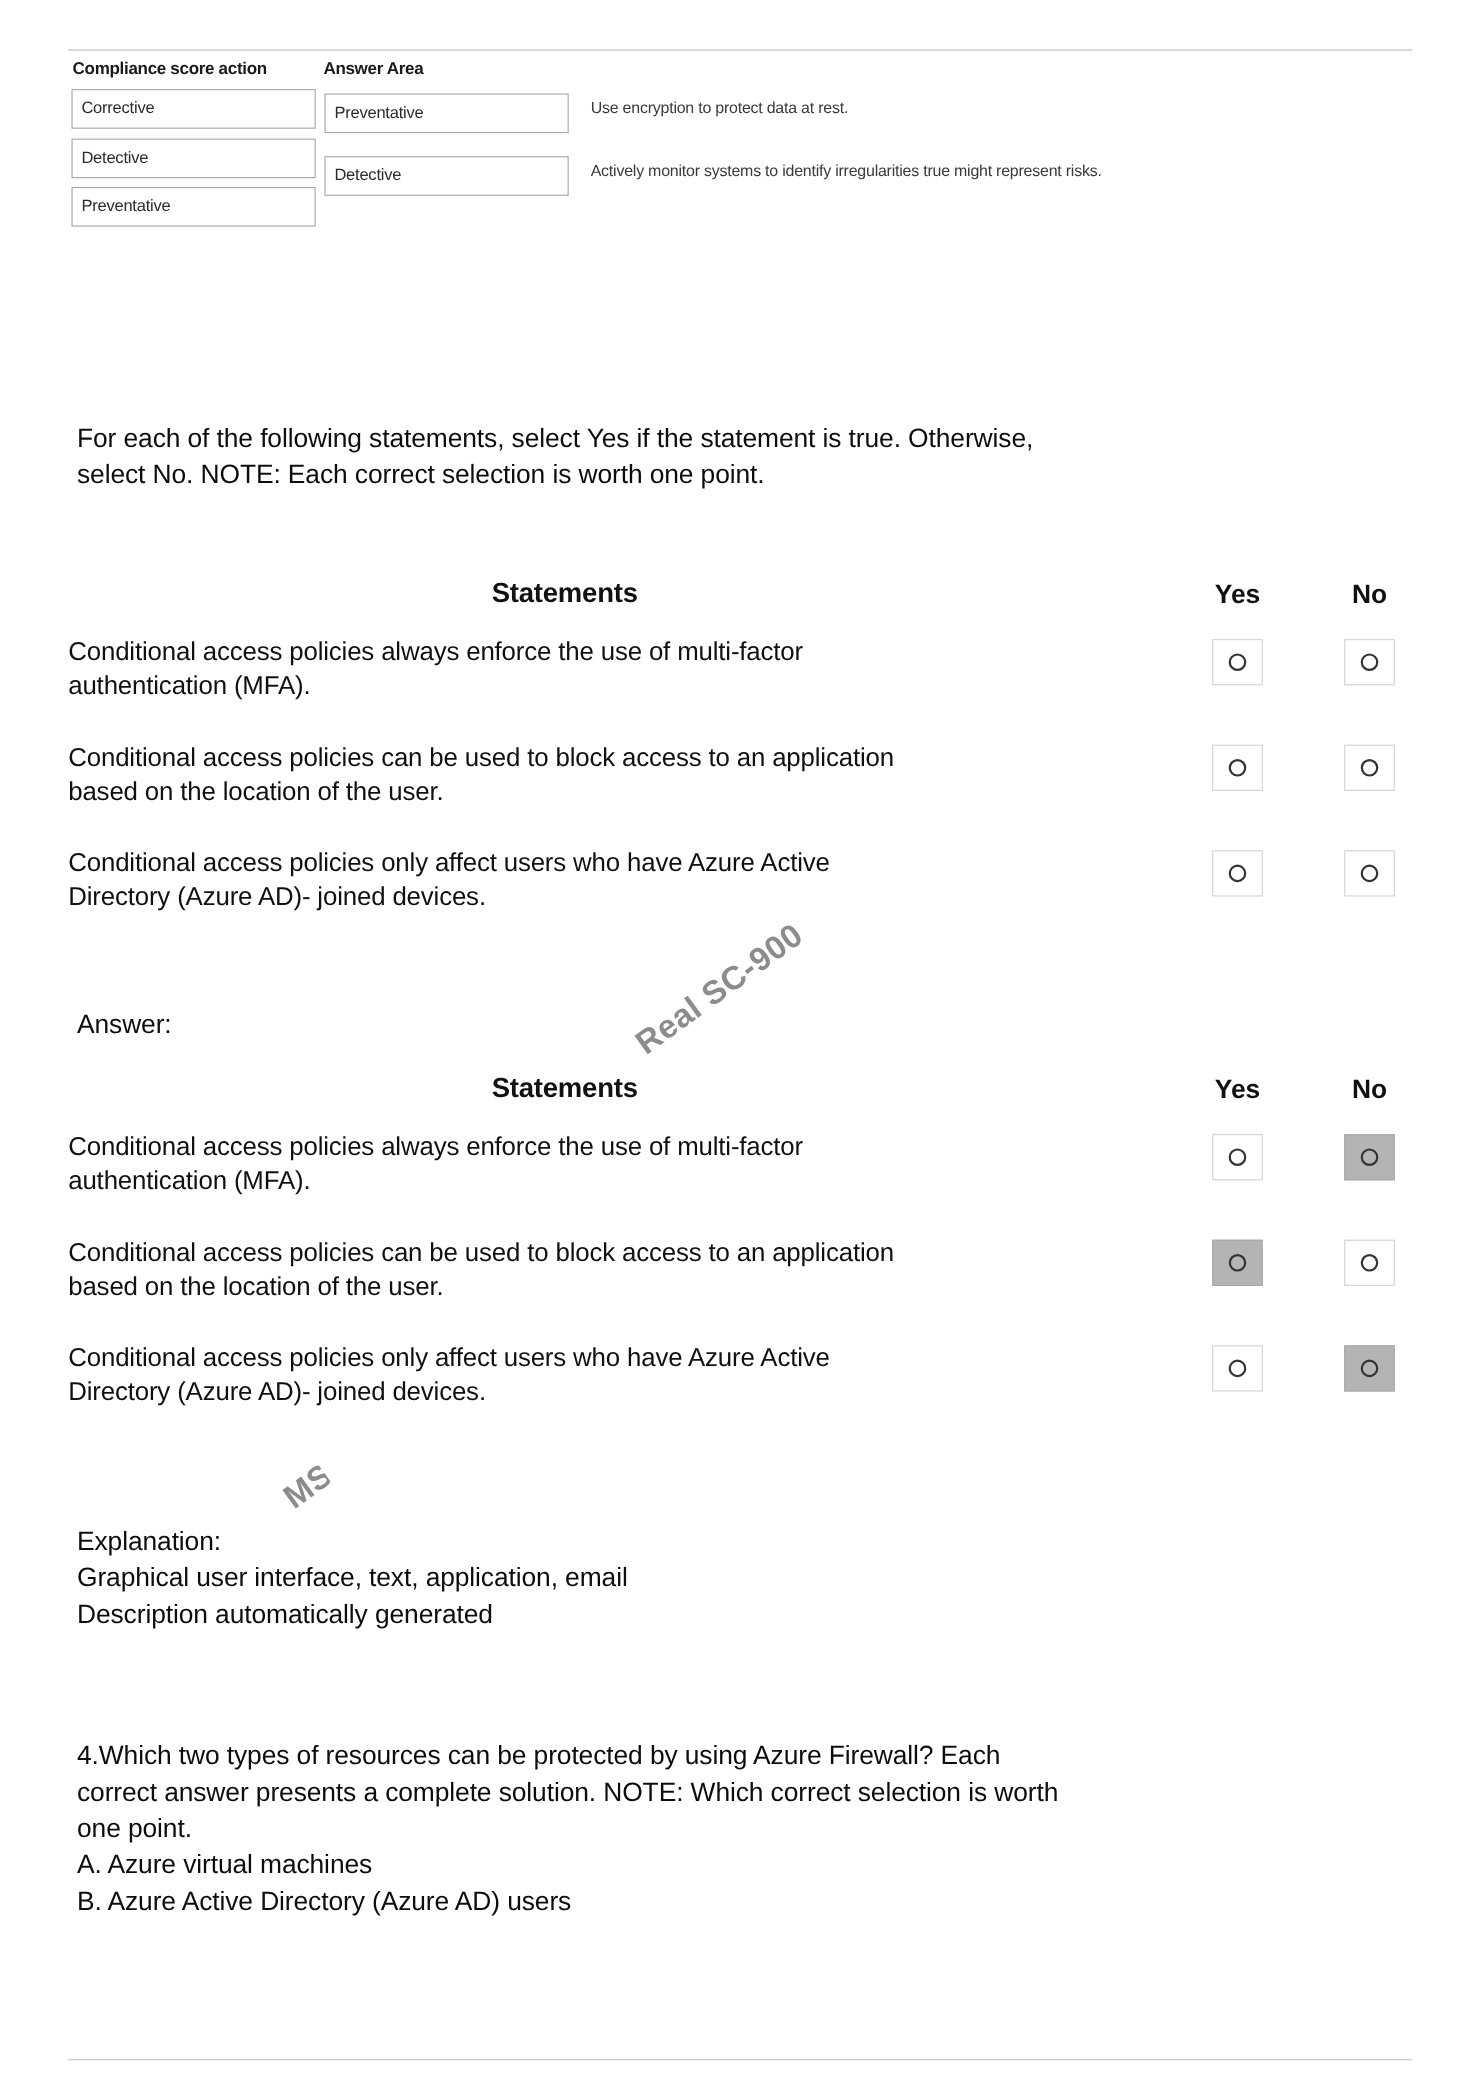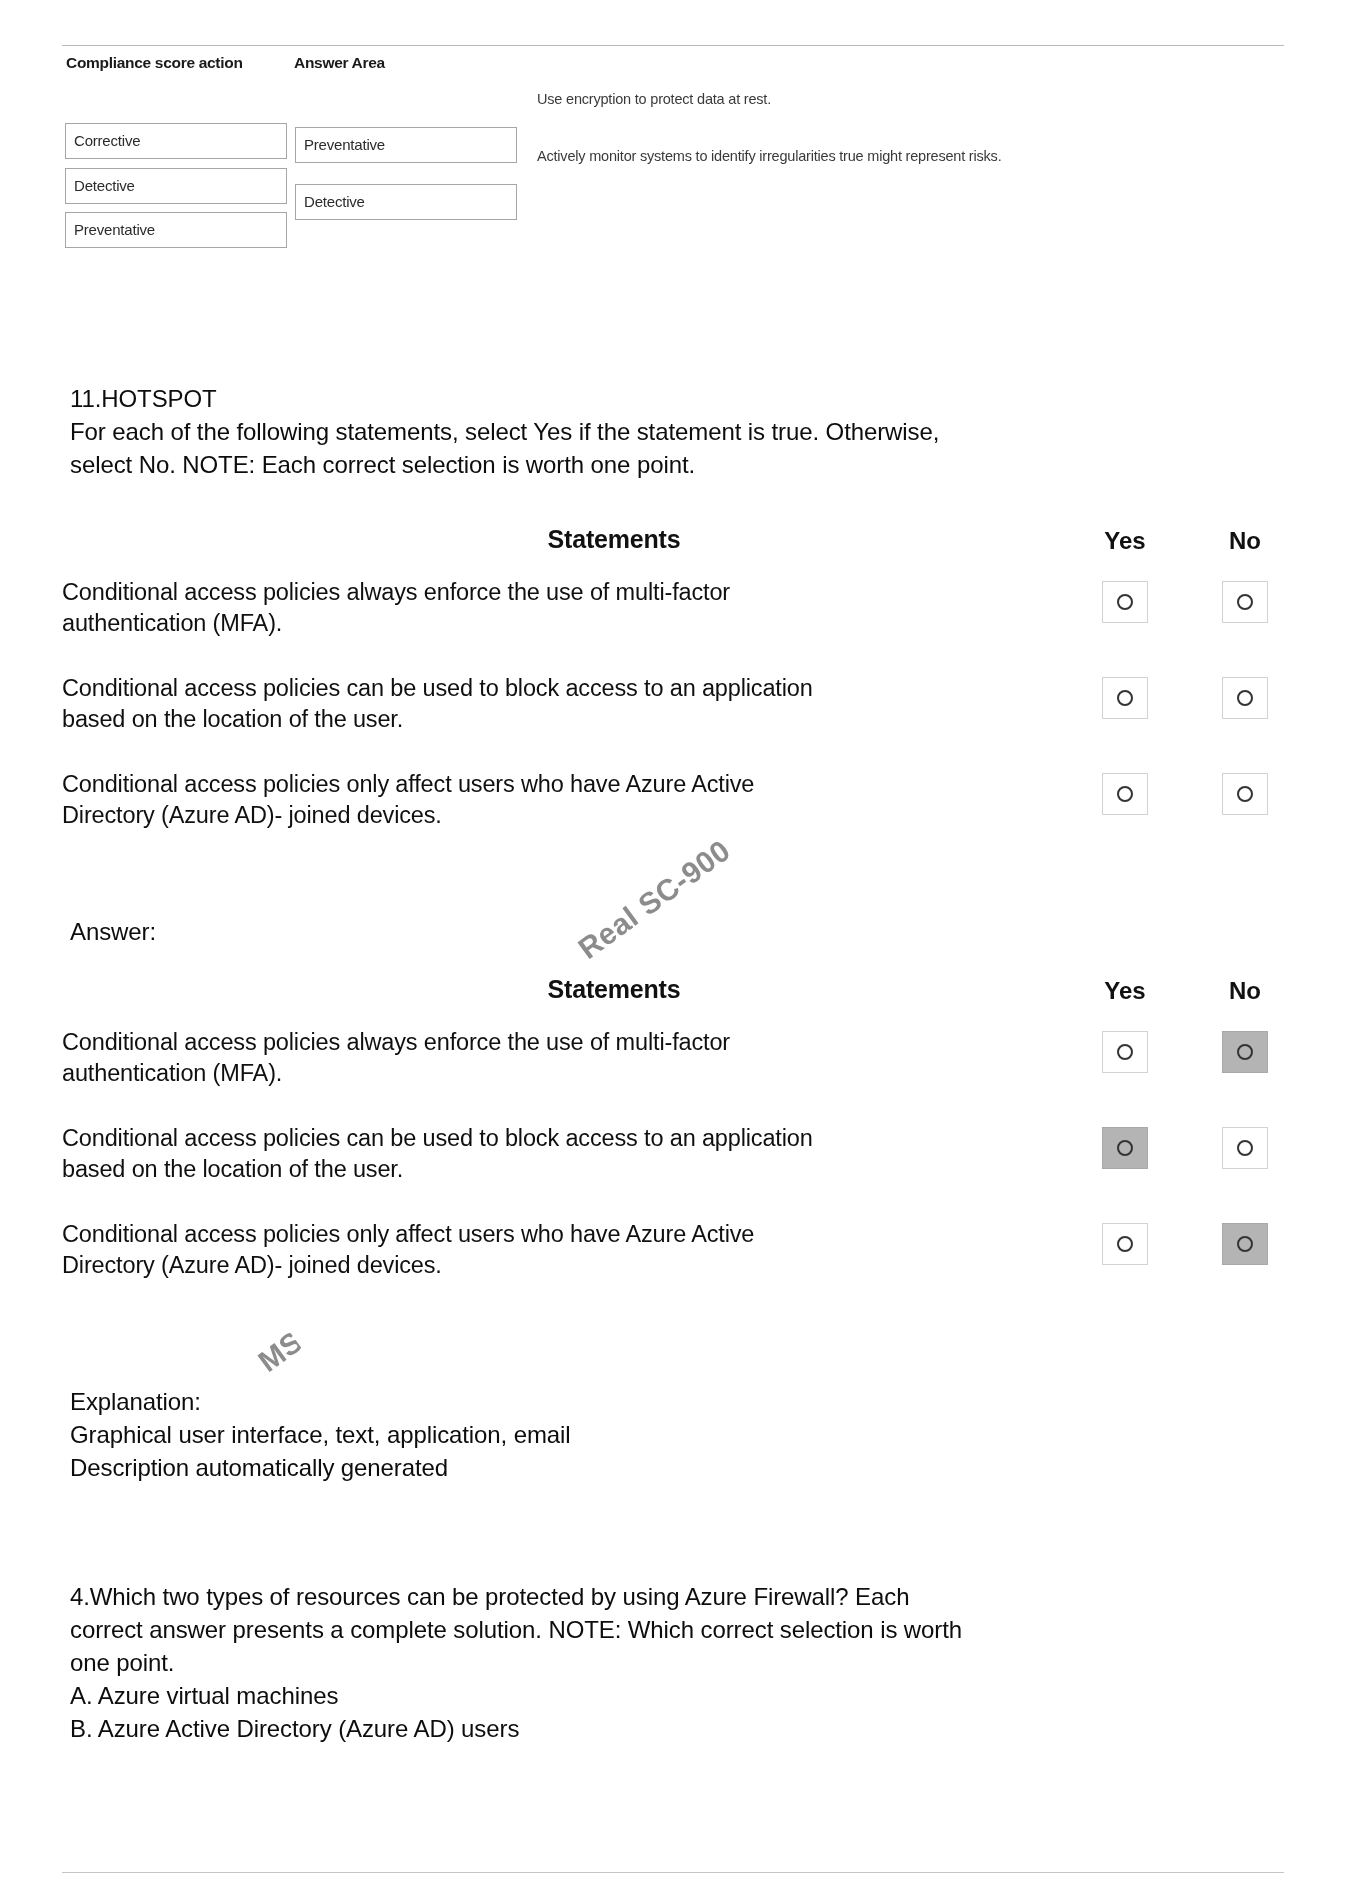--- a/index.html
+++ b/index.html
@@ -56,21 +56,20 @@
     position: absolute;
     border: 1px solid #a6a6a6;
     background: #ffffff;
     font-size: 15px;
     color: #2b2b2b;
     padding-left: 8px;
     line-height: 34px;
     height: 36px;
     white-space: nowrap;
     letter-spacing: -0.2px;
-    margin-top: 42px;
   }
   .tf-left-1 { left: 3px;  top: 36px;  width: 222px; }
   .tf-left-2 { left: 3px;  top: 81px;  width: 222px; }
   .tf-left-3 { left: 3px;  top: 125px; width: 222px; }
 
   .tf-ans-1 { left: 233px; top: 40px;  width: 222px; }
   .tf-ans-2 { left: 233px; top: 97px;  width: 222px; }
 
   .tf-desc {
     position: absolute;
@@ -105,24 +104,24 @@
   }
   #hotspot-question { left: 62px; top: 525px; }
   #hotspot-answer   { left: 62px; top: 975px; }
 
   .hs-header {
     position: relative;
     height: 40px;
   }
   .hs-title {
     position: absolute;
-    left: 412px;
+    left: 385px;
     top: 0;
     width: 280px;
-    text-align: center;
+    text-align: left;
     font-size: 25px;
     font-weight: bold;
     color: #111;
     letter-spacing: -0.2px;
   }
   .hs-col-yes, .hs-col-no {
     position: absolute;
     top: 2px;
     width: 96px;
     text-align: center;
@@ -237,21 +236,20 @@
     <div class="tf-box tf-left-3">Preventative</div>
 
     <div class="tf-box tf-ans-1">Preventative</div>
     <div class="tf-desc tf-desc-1">Use encryption to protect data at rest.</div>
 
     <div class="tf-box tf-ans-2">Detective</div>
     <div class="tf-desc tf-desc-2">Actively monitor systems to identify irregularities true might represent risks.</div>
   </div>
 
   <div class="qtext" id="q11-block">
-    <span class="line">11.HOTSPOT</span>
     <span class="line">For each of the following statements, select Yes if the statement is true. Otherwise,</span>
     <span class="line">select No. NOTE: Each correct selection is worth one point.</span>
   </div>
 
   <div class="hotspot" id="hotspot-question">
 
     <div class="hs-header">
       <div class="hs-title">Statements</div>
       <div class="hs-col-yes">Yes</div>
       <div class="hs-col-no">No</div>

